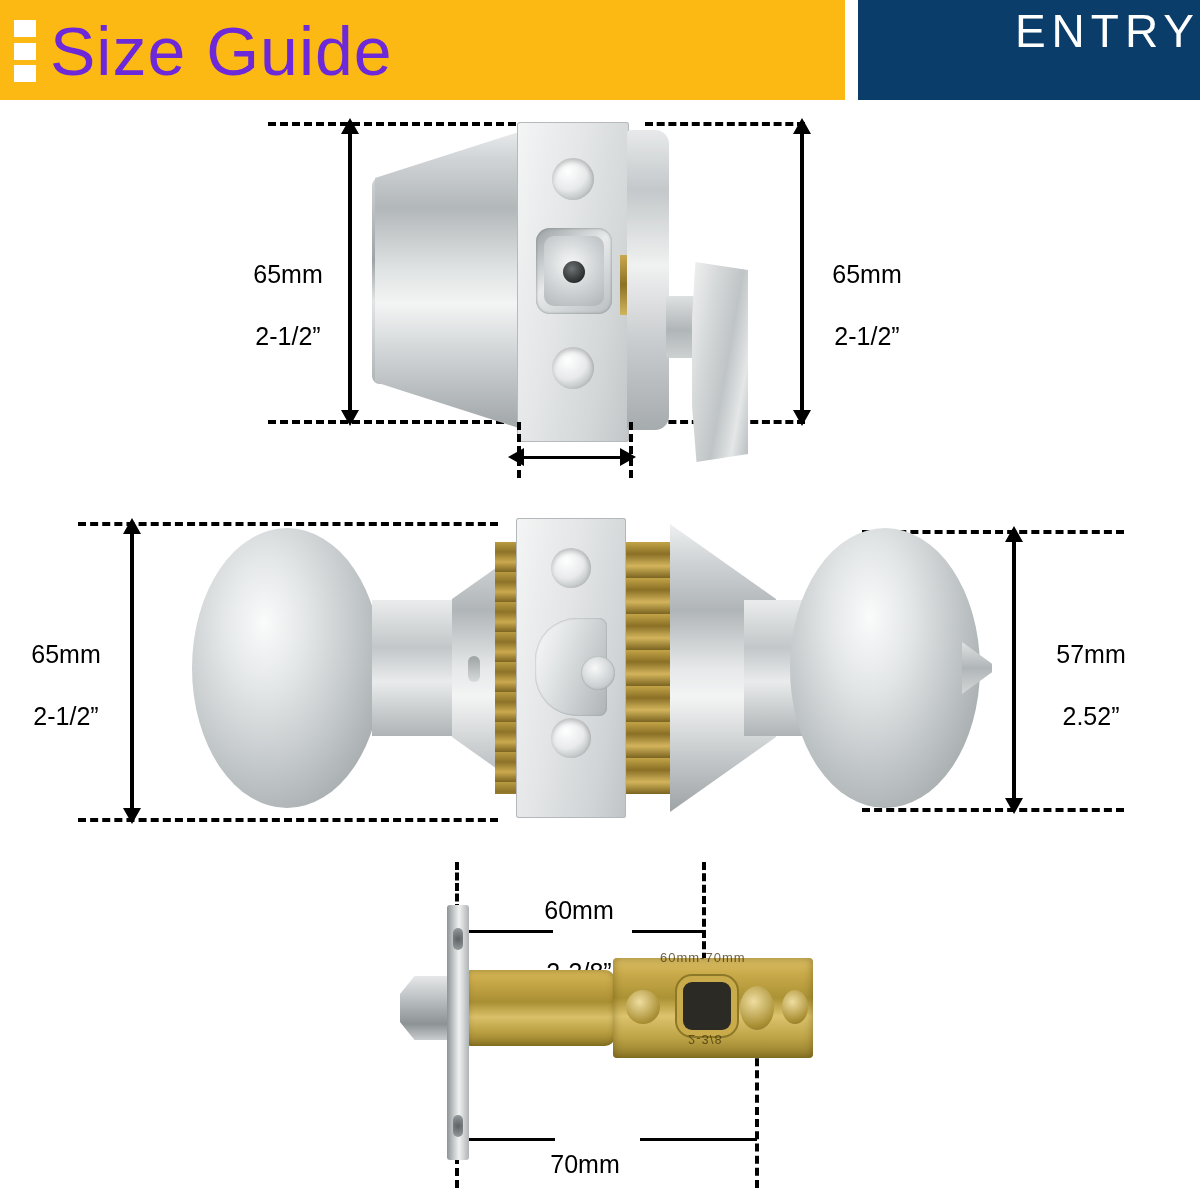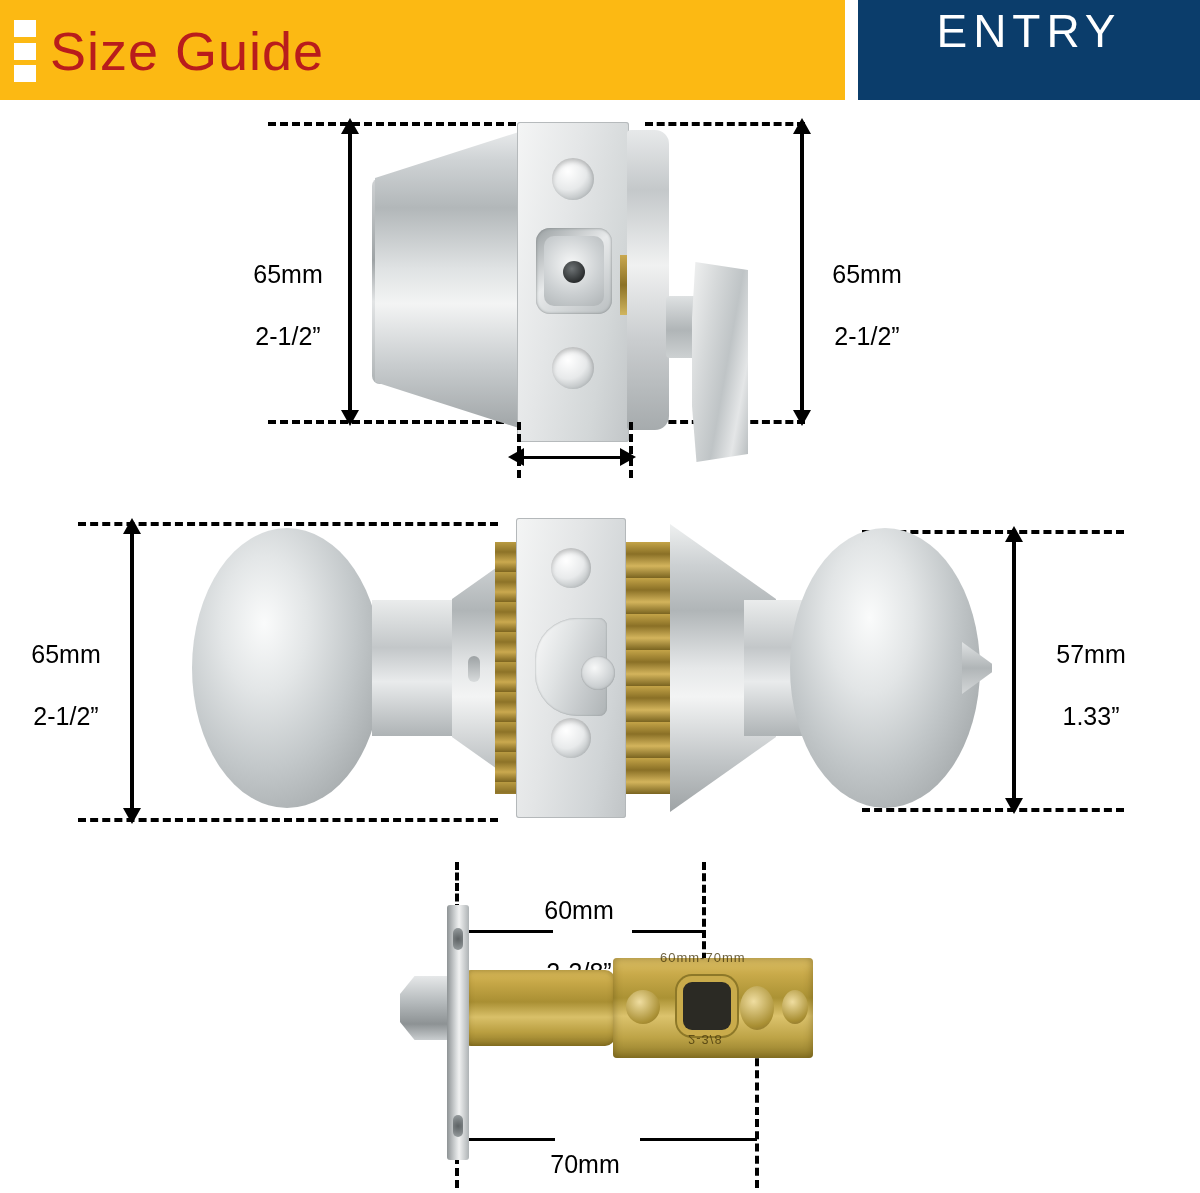--- a/index.html
+++ b/index.html
@@ -8,23 +8,23 @@
        font-family:"Liberation Sans","DejaVu Sans",sans-serif;color:#111;}
 
   
   .banner{position:absolute;left:0;top:0;width:1200px;height:100px;}
   .banner-gold{position:absolute;left:0;top:0;width:845px;height:100px;background:#fcb913;}
   .banner-navy{position:absolute;left:858px;top:0;width:342px;height:100px;background:#0b3d6b;}
   .banner-dots{position:absolute;left:14px;top:20px;width:26px;height:62px;
                display:flex;flex-direction:column;justify-content:space-between;}
   .banner-dots i{display:block;width:22px;height:17px;background:#ffffff;}
   .banner-title{position:absolute;left:50px;top:8px;height:86px;line-height:86px;
-                font-size:54px;color:#b91c1c;letter-spacing:1px;font-weight:400;
+                font-size:68px;color:#6d28d9;letter-spacing:1px;font-weight:400;
                 white-space:nowrap;}
-  .banner-entry{position:absolute;left:858px;top:8px;width:342px;text-align:center;
+  .banner-entry{position:absolute;left:858px;top:8px;width:342px;text-align:right;
                 font-size:46px;line-height:46px;color:#ffffff;letter-spacing:6px;font-weight:400;}
   .banner-sub{position:absolute;left:858px;top:62px;width:342px;text-align:center;
               font-size:20px;line-height:20px;color:#ead9a0;letter-spacing:3px;font-weight:400;}
 
   
   .dim-label{position:absolute;font-size:25px;line-height:31px;color:#000;white-space:pre-line;}
   .dim-label.c{text-align:center;}
   .dashed-h{position:absolute;height:0;border-top:4px dashed #000;}
   .dashed-v{position:absolute;width:0;border-left:4px dashed #000;}
   .solid-h{position:absolute;height:0;border-top:3px solid #000;}
@@ -212,21 +212,21 @@
   <div class="dim-label c" style="left:12px;top:118px;width:108px;">
     <span>65mm</span><br>
     <span>2-1/2”</span>
   </div>
 
   <div class="arrow-v" style="left:1012px;top:46px;height:268px;"></div>
   <div class="arr arr-up" style="left:1005px;top:36px;"></div>
   <div class="arr arr-down" style="left:1005px;top:308px;"></div>
   <div class="dim-label c" style="left:1036px;top:118px;width:110px;">
     <span>57mm</span><br>
-    <span>1.33”</span>
+    <span>2.52”</span>
   </div>
 
   <div class="d2-knob left"></div>
   <div class="d2-neck left"></div>
   <div class="d2-rose left"></div>
   <div class="d2-brass-l"></div>
   <div class="d2-screwhole a"></div>
 
   <div class="d2-plate"></div>
   <div class="d2-hole top"></div>

